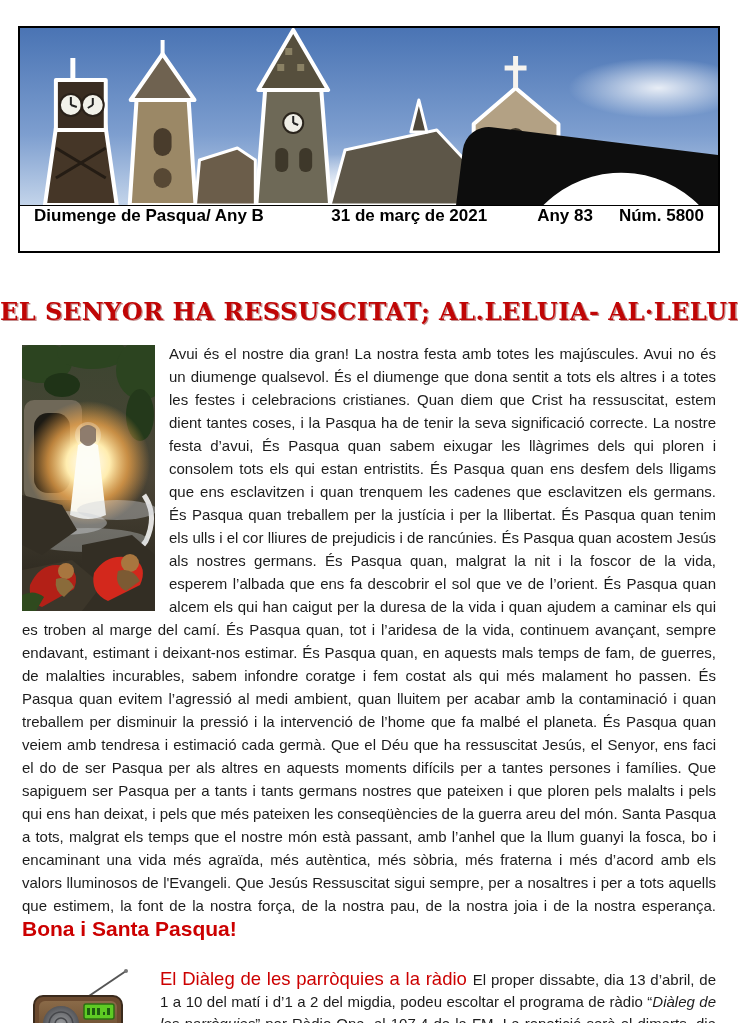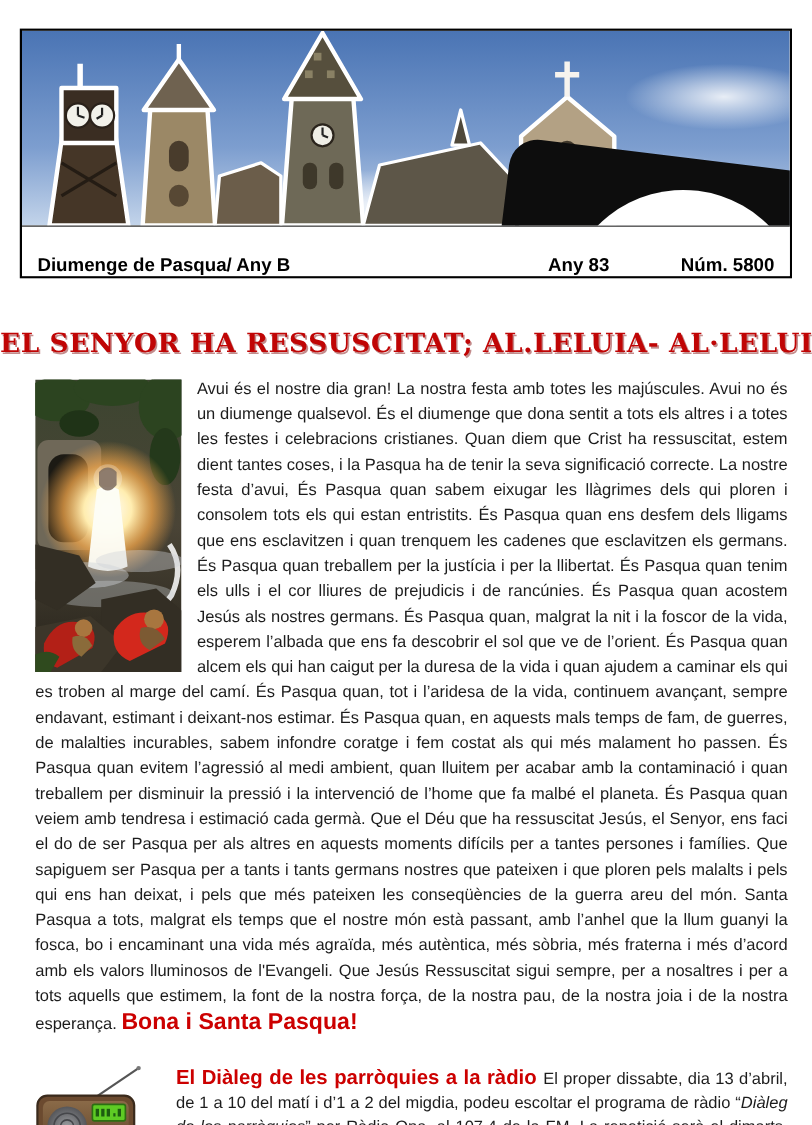--- a/index.html
+++ b/index.html
@@ -30,48 +30,48 @@
     background: #0d0d0d;
     border-radius: 26px;
     transform: rotate(7deg);
     transform-origin: top left;
     padding: 14px 18px 0 20px;
     color: #fff;
   }
   .logo-row { display: flex; align-items: center; gap: 2px; }
   .bubble { width: 40px; height: 40px; flex: 0 0 auto; }
   .info-bar {
-    display: flex; align-items: flex-end;
+    display: flex; align-items: flex-start;
     height: 46px;
     background: #fff;
     border-top: 1px solid #000;
     font-weight: 700; font-size: 17px; color: #000;
     padding: 0 14px;
     white-space: nowrap;
   }
   .info-left { margin-right: auto; }
   .info-date { margin-right: 50px; }
-  .info-year { margin-right: 65px; }
+  .info-year { margin-right: 26px; }
 
   
   .title {
     margin-top: 44px;
     text-align: center;
     font-family: "DejaVu Serif", serif;
     font-weight: 700;
     font-size: 24px;
     letter-spacing: .5px;
     color: #c00505;
     text-shadow: 1.4px 1.4px 0 rgba(122, 0, 0, 0.45);
     white-space: nowrap;
   }
 
   
   .article {
-    margin: 16px 22px 0 32px;
+    margin: 16px 22px 0 22px;
     font-size: 15px; line-height: 23px;
     text-align: justify;
   }
   .hero-img {
     float: left;
     width: 133px; height: 266px;
     margin: 3px 14px 4px 0;
   }
   .hero-img svg { display: block; width: 100%; height: 100%; }
   .closing {
@@ -85,21 +85,21 @@
     margin: 26px 22px 0 26px;
   }
   .radio-img { width: 112px; height: 96px; flex: 0 0 auto; margin-right: 22px; }
   .radio-img svg { display: block; width: 100%; height: 100%; }
   .radio-text {
     flex: 1;
     font-size: 15px; line-height: 22px;
     text-align: justify;
   }
   .radio-heading {
-    color: #cc0000; font-weight: 700; font-size: 18.5px;
+    color: #cc0000; font-weight: 400; font-size: 18.5px;
     margin-right: 6px;
   }
   .radio-italic { font-style: italic; }
 </style>
 </head>
 <body>
 
 <div class="page">
 
   <header class="header">
@@ -181,20 +181,21 @@
             <polygon points="10,26 4,38 20,31" fill="#fff"></polygon>
           </svg>
 
         </div>
 
       </div>
     </div>
 
     <div class="info-bar">
       <span class="info-left">Diumenge de Pasqua/ Any B</span>
+      <span class="info-date">31 de març de 2021</span>
       <span class="info-year">Any 83</span>
       <span class="info-num">Núm. 5800</span>
     </div>
   </header>
 
   <h1 class="title">EL SENYOR HA RESSUSCITAT; AL.LELUIA- AL·LELUIA</h1>
 
   <div class="article">
     <div class="hero-img">
       <svg viewBox="0 0 133 266" preserveAspectRatio="none">

